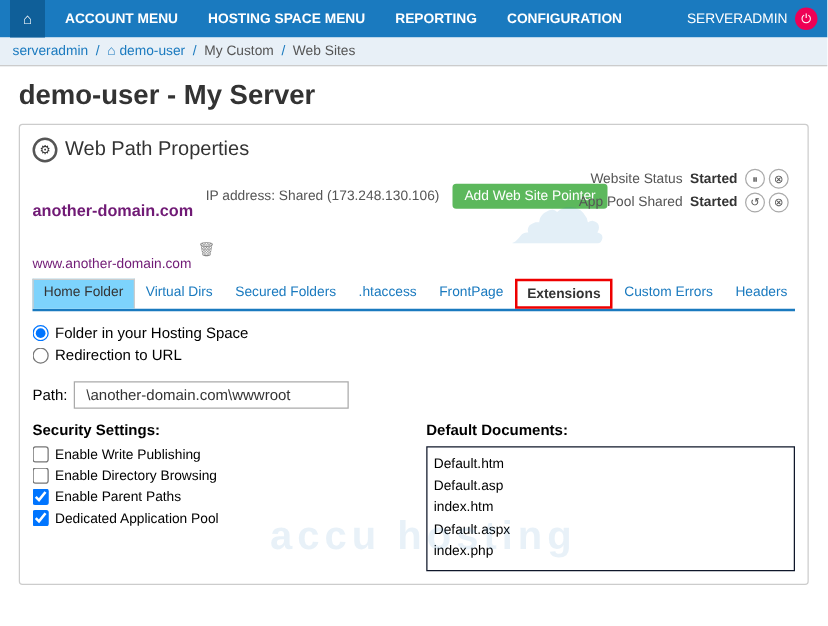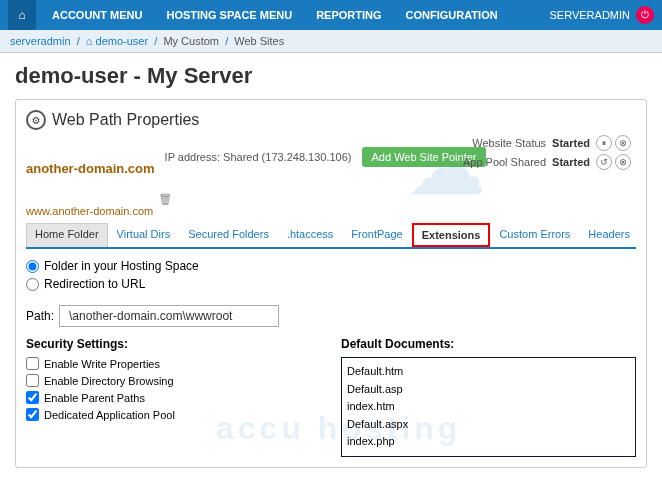--- a/index.html
+++ b/index.html
@@ -105,21 +105,21 @@
       font-size: 10px;
     }
 
     
     .domain-row {
       display: flex;
       align-items: center;
       gap: 10px;
       margin-bottom: 6px;
     }
-    .domain-link { color: #a16207; font-size: 13px; font-weight: bold; text-decoration: none; margin-top: 23px; }
+    .domain-link { color: #701a75; font-size: 13px; font-weight: bold; text-decoration: none; margin-top: 23px; }
     .ip-text { font-size: 11px; color: #555; }
     .add-btn {
       background: #5cb85c;
       color: #fff;
       border: none;
       padding: 4px 10px;
       font-size: 11px;
       border-radius: 3px;
       cursor: pointer;
     }
@@ -187,21 +187,21 @@
       color: #1a7abf;
       cursor: pointer;
       border: 1px solid transparent;
       white-space: nowrap;
     }
     .tab.active-highlighted {
       border: 2px solid #e00;
       color: #333;
       font-weight: bold;
     }
-    .tab.first { background: #e5e5e5; border: 1px solid #ccc; color: #333; border-bottom: none; }
+    .tab.first { background: #7dd3fc; border: 1px solid #ccc; color: #333; border-bottom: none; }
 
     
     .radio-group { margin-bottom: 6px; }
     .radio-item { display: flex; align-items: center; gap: 5px; margin-bottom: 4px; font-size: 12px; }
     .radio-item input[type=radio] { cursor: pointer; }
 
     
     .path-row { display: flex; align-items: center; gap: 5px; margin-bottom: 10px; font-size: 12px; margin-top: 14px; }
     .path-input {
       width: 220px;
@@ -332,21 +332,21 @@
       <span>Path:</span>
       <input type="text" class="path-input" value="\another-domain.com\wwwroot" style="">
     </div>
 
     <div class="two-col">
 
       <div class="left-col">
         <div class="section-title">Security Settings:</div>
         <div class="checkbox-item">
           <input type="checkbox" style="">
-          <span>Enable Write Properties</span>
+          <span>Enable Write Publishing</span>
         </div>
         <div class="checkbox-item">
           <input type="checkbox" style="">
           <span>Enable Directory Browsing</span>
         </div>
         <div class="checkbox-item">
           <input type="checkbox" checked="" style="">
           <span>Enable Parent Paths</span>
         </div>
         <div class="checkbox-item">

